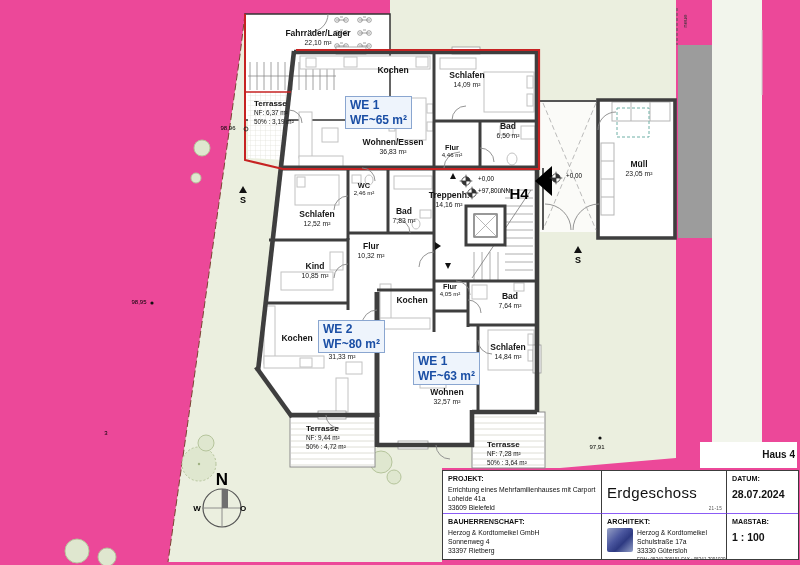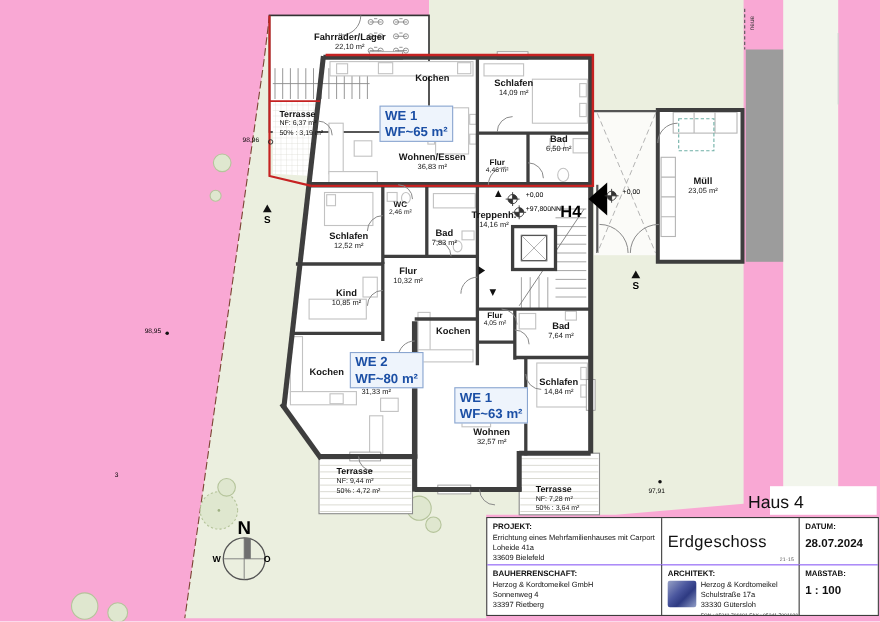--- a/index.html
+++ b/index.html
@@ -1,16 +1,16 @@
 <!DOCTYPE html>
 <html><head>
 <meta charset="utf-8">
 <style>
   html,body{margin:0;padding:0;background:#fff}
-  .wrap{position:relative;width:800px;height:565px;background:#f9a8d4;
+  .wrap{position:relative;width:800px;height:565px;background:#ec4899;
         font-family:"Liberation Sans",sans-serif;overflow:hidden}
   .wrap svg{position:absolute;left:0;top:0}
   .rl{position:absolute;transform:translate(-50%,-50%);text-align:center;
       white-space:nowrap;color:#161616;line-height:1.12;z-index:5}
   .rl .nm{display:block;font-weight:700;font-size:8.5px}
   .rl .ar{display:block;font-size:6.8px}
   .rl.sm .nm{font-size:7.4px}
   .rl.sm .ar{font-size:6.1px}
   .we{position:absolute;border:1px solid #8aa6d0;background:#eef4fc;color:#1b4fa5;
       font-weight:700;font-size:12px;line-height:1.22;padding:1px 4px;
@@ -22,22 +22,22 @@
   .lvl{position:absolute;font-size:6.3px;transform:translateY(-50%);
        white-space:nowrap;z-index:5}
   .pt{position:absolute;transform:translate(-50%,-50%);font-size:6px;
       white-space:nowrap;z-index:5}
   .h4{position:absolute;transform:translate(-50%,-50%);font-weight:700;
       font-size:15px;z-index:6}
   .smk{position:absolute;transform:translate(-50%,-50%);font-weight:700;
        font-size:9px;z-index:5}
   .cmp{position:absolute;transform:translate(-50%,-50%);font-weight:700;z-index:5}
   .neue{position:absolute;font-size:6px;color:#333;transform:rotate(-90deg);z-index:5}
-  .haus{position:absolute;left:680px;top:449px;width:115px;font-weight:400;
-        font-size:16px;text-align:left;color:#111;z-index:7}
+  .haus{position:absolute;left:680px;top:449px;width:115px;font-weight:700;
+        font-size:10px;text-align:right;color:#111;z-index:7}
   .tb{position:absolute;left:442px;top:470px;width:355px;height:88px;
       border:1.2px solid #3c3c3c;background:#fff;display:grid;
       grid-template-columns:158px 125px 72px;grid-template-rows:42px 46px;
       color:#111;z-index:8}
   .tb .cell{border-left:1px solid #3c3c3c;border-top:1px solid #8b5cf6;
             padding:3px 5px;position:relative;overflow:hidden}
   .tb .cell.c0{border-left:none}
   .tb .cell.r0{border-top:none}
   .tb .lab{font-weight:700;font-size:7.2px;margin-bottom:2px}
   .tb .ln{font-size:6.8px;line-height:1.35}

